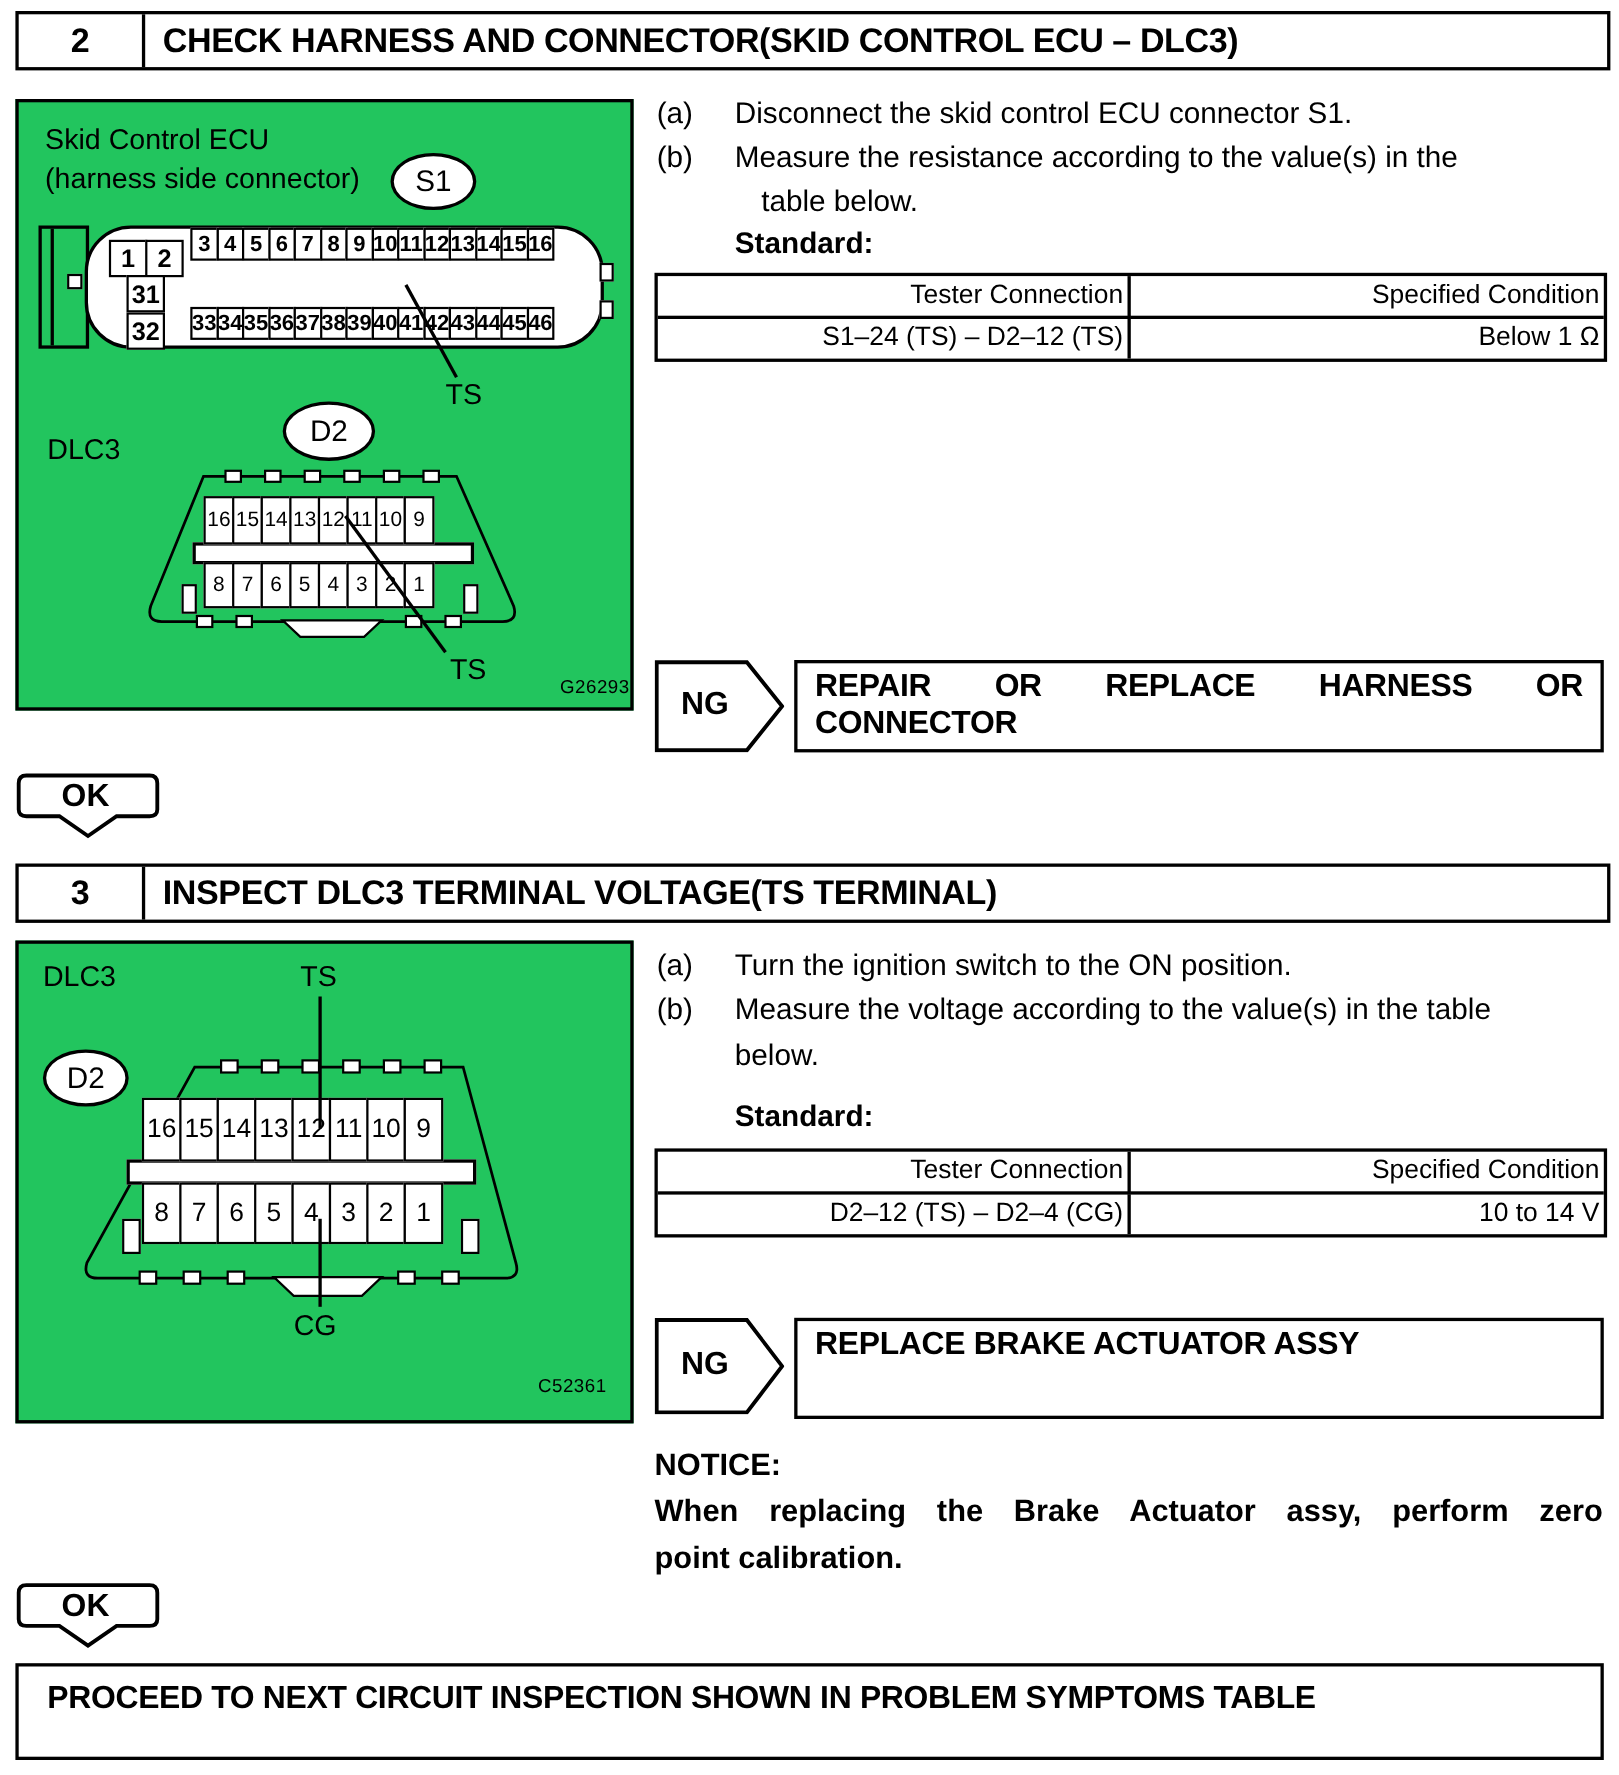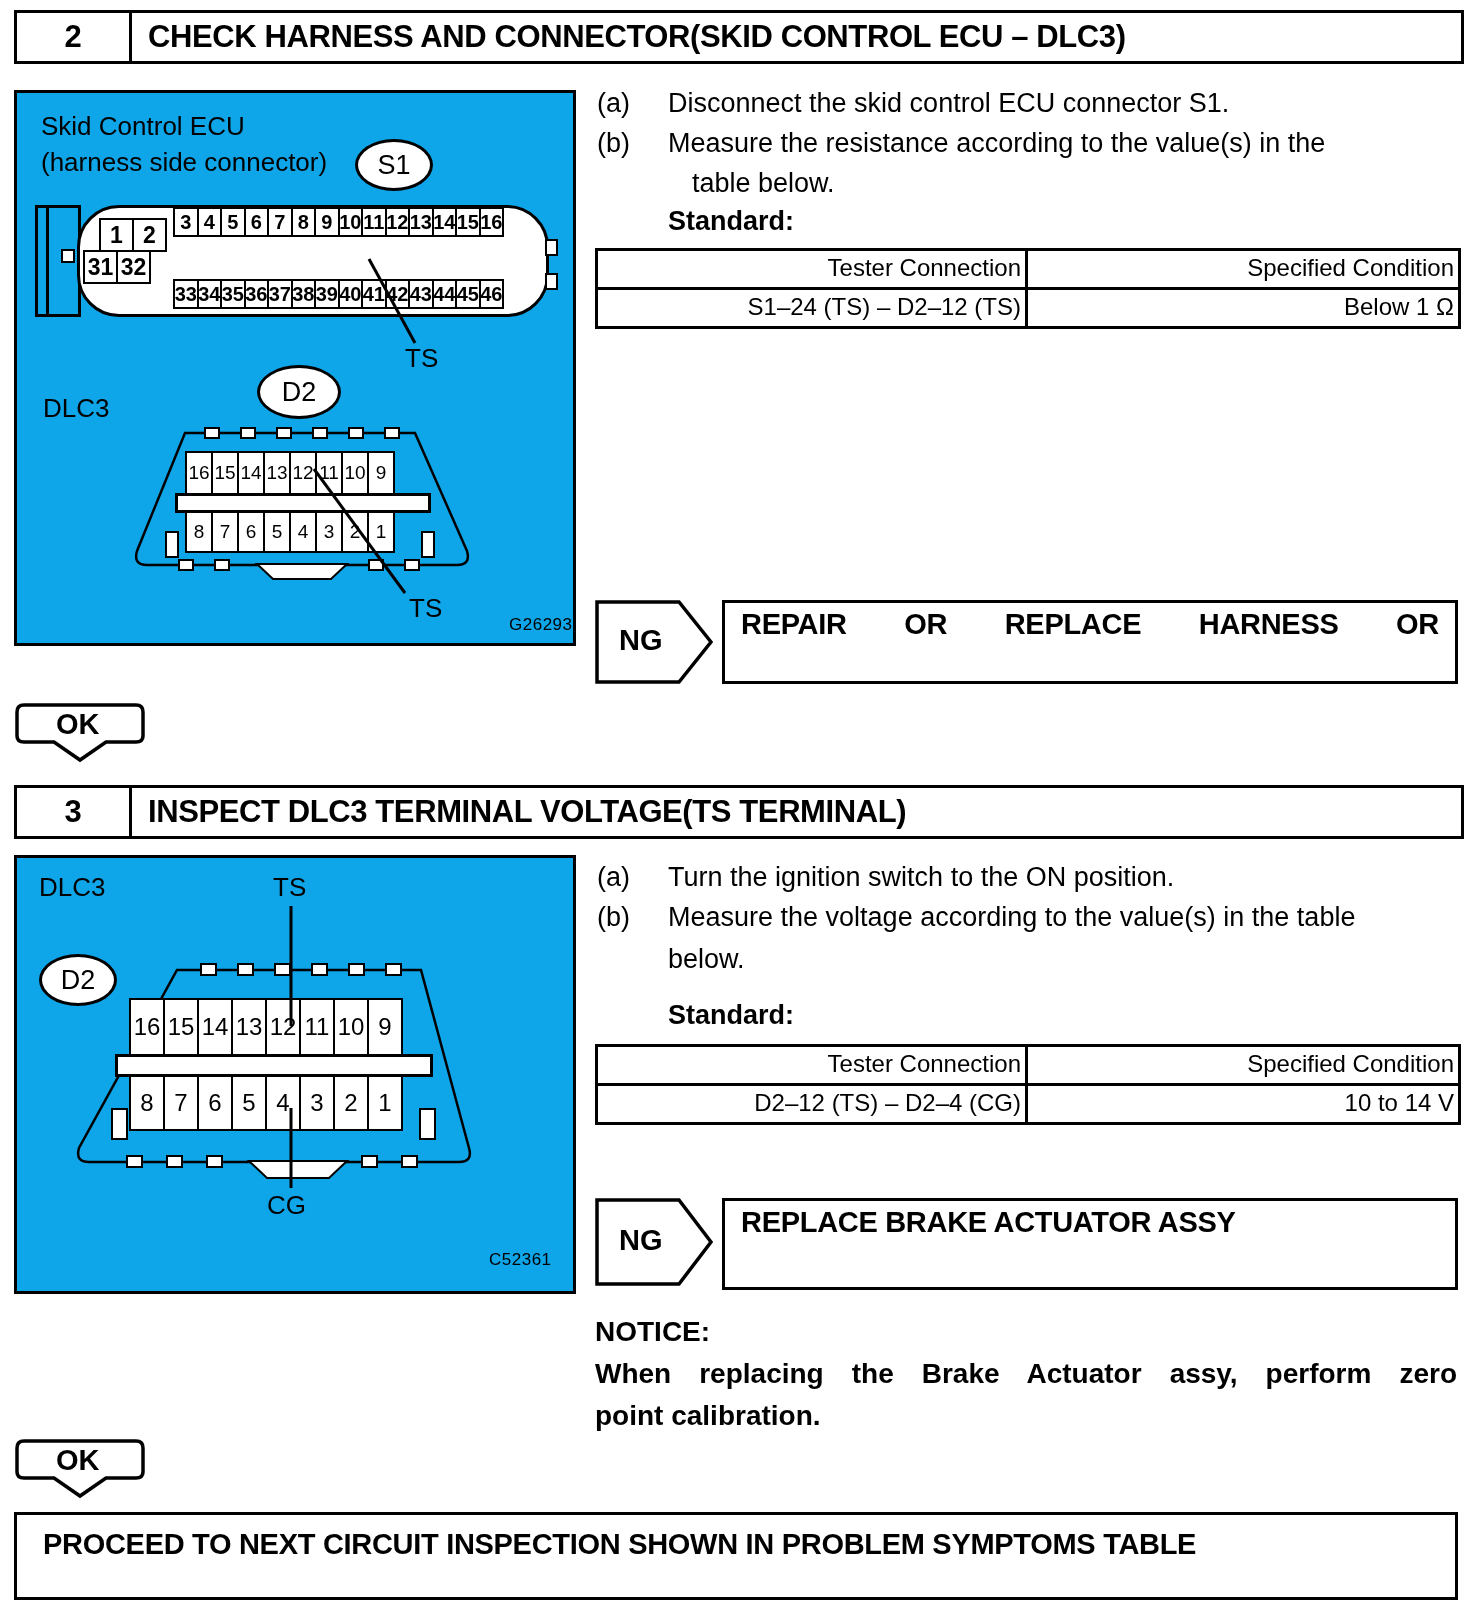--- a/index.html
+++ b/index.html
@@ -6,21 +6,21 @@
   body{width:1472px;height:1614px;position:relative;font-family:"Liberation Sans",sans-serif;color:#000;}
   .abs{position:absolute;}
 
   
   .step-header{border:3px solid #000;display:flex;align-items:stretch;background:#fff;}
   .step-num{width:112px;border-right:3px solid #000;display:flex;align-items:center;justify-content:center;
             font-weight:bold;font-size:31px;}
   .step-title{display:flex;align-items:center;padding-left:16px;font-weight:bold;font-size:31px;letter-spacing:-0.4px;}
 
   
-  .figbox{border:3px solid #000;background:#0ea5e9;text-align:right;}
+  .figbox{border:3px solid #000;background:#22c55e;text-align:right;}
   .figlabel{font-size:26px;white-space:nowrap;}
   .oval{border:3px solid #000;border-radius:50%;display:flex;align-items:center;justify-content:center;
         font-size:27px;background:#fff;}
 
   
   .pin-row{display:flex;position:absolute;}
   .pin-cell{box-sizing:border-box;border:2px solid #000;margin-left:-2px;background:#fff;
             display:flex;align-items:center;justify-content:center;}
   .ecu-row .pin-cell{width:25.5px;height:30px;font-size:20px;font-weight:bold;}
   .ecu-2x2 .pin-cell{width:35px;height:34px;font-size:23px;font-weight:bold;}
@@ -69,21 +69,21 @@
   <div class="abs" style="left:29px;top:115px;width:3px;height:106px;background:#000;"></div>
   <div class="abs" style="left:60px;top:112px;width:472px;height:112px;border:3px solid #000;border-radius:42px;box-sizing:border-box;background:#fff;"></div>
   <div class="abs hole" style="left:44px;top:156px;width:14px;height:14px;"></div>
   <div class="abs hole" style="left:528px;top:146px;width:13px;height:17px;"></div>
   <div class="abs hole" style="left:528px;top:180px;width:13px;height:17px;"></div>
 
   <div class="pin-row ecu-2x2" style="left:84px;top:125px;">
       <div class="pin-cell">1</div>
       <div class="pin-cell">2</div>
     </div>
-  <div class="pin-row ecu-2x2" style="left:68px;top:157px;">
+  <div class="pin-row ecu-2x2" style="left:100px;top:157px;flex-direction:column;">
       <div class="pin-cell">31</div>
       <div class="pin-cell">32</div>
     </div>
   <div class="pin-row ecu-row" style="left:158px;top:114px;">
       <div class="pin-cell">3</div>
       <div class="pin-cell">4</div>
       <div class="pin-cell">5</div>
       <div class="pin-cell">6</div>
       <div class="pin-cell">7</div>
       <div class="pin-cell">8</div>
@@ -181,20 +181,21 @@
 </div>
 
 <div class="abs" style="left:595px;top:600px;width:118px;height:84px;">
   <svg width="118" height="84" viewBox="0 0 118 84">
     <polygon points="2,2 84,2 116,42 84,82 2,82" fill="#fff" stroke="#000" stroke-width="3.5"></polygon>
   </svg>
   <div class="badge-label" style="left:24px;top:24px;">NG</div>
 </div>
 <div class="abs ngbox" style="left:722px;top:600px;width:736px;height:84px;">
   <div class="jline">REPAIR OR REPLACE HARNESS OR</div>
+  <div>CONNECTOR</div>
 </div>
 
 <div class="abs" style="left:14px;top:702px;width:132px;height:64px;">
   <svg width="132" height="64" viewBox="0 0 132 64">
     <path d="M10,3 H122 Q129,3 129,10 V34 Q129,40 122,40 H92 L66,58 L40,40 H10 Q3,40 3,34 V10 Q3,3 10,3 Z" fill="#fff" stroke="#000" stroke-width="3.5"></path>
   </svg>
   <div class="badge-label" style="left:42px;top:6px;">OK</div>
 </div>
 
 <div class="abs step-header" style="left:14px;top:785px;width:1444px;height:48px;">

